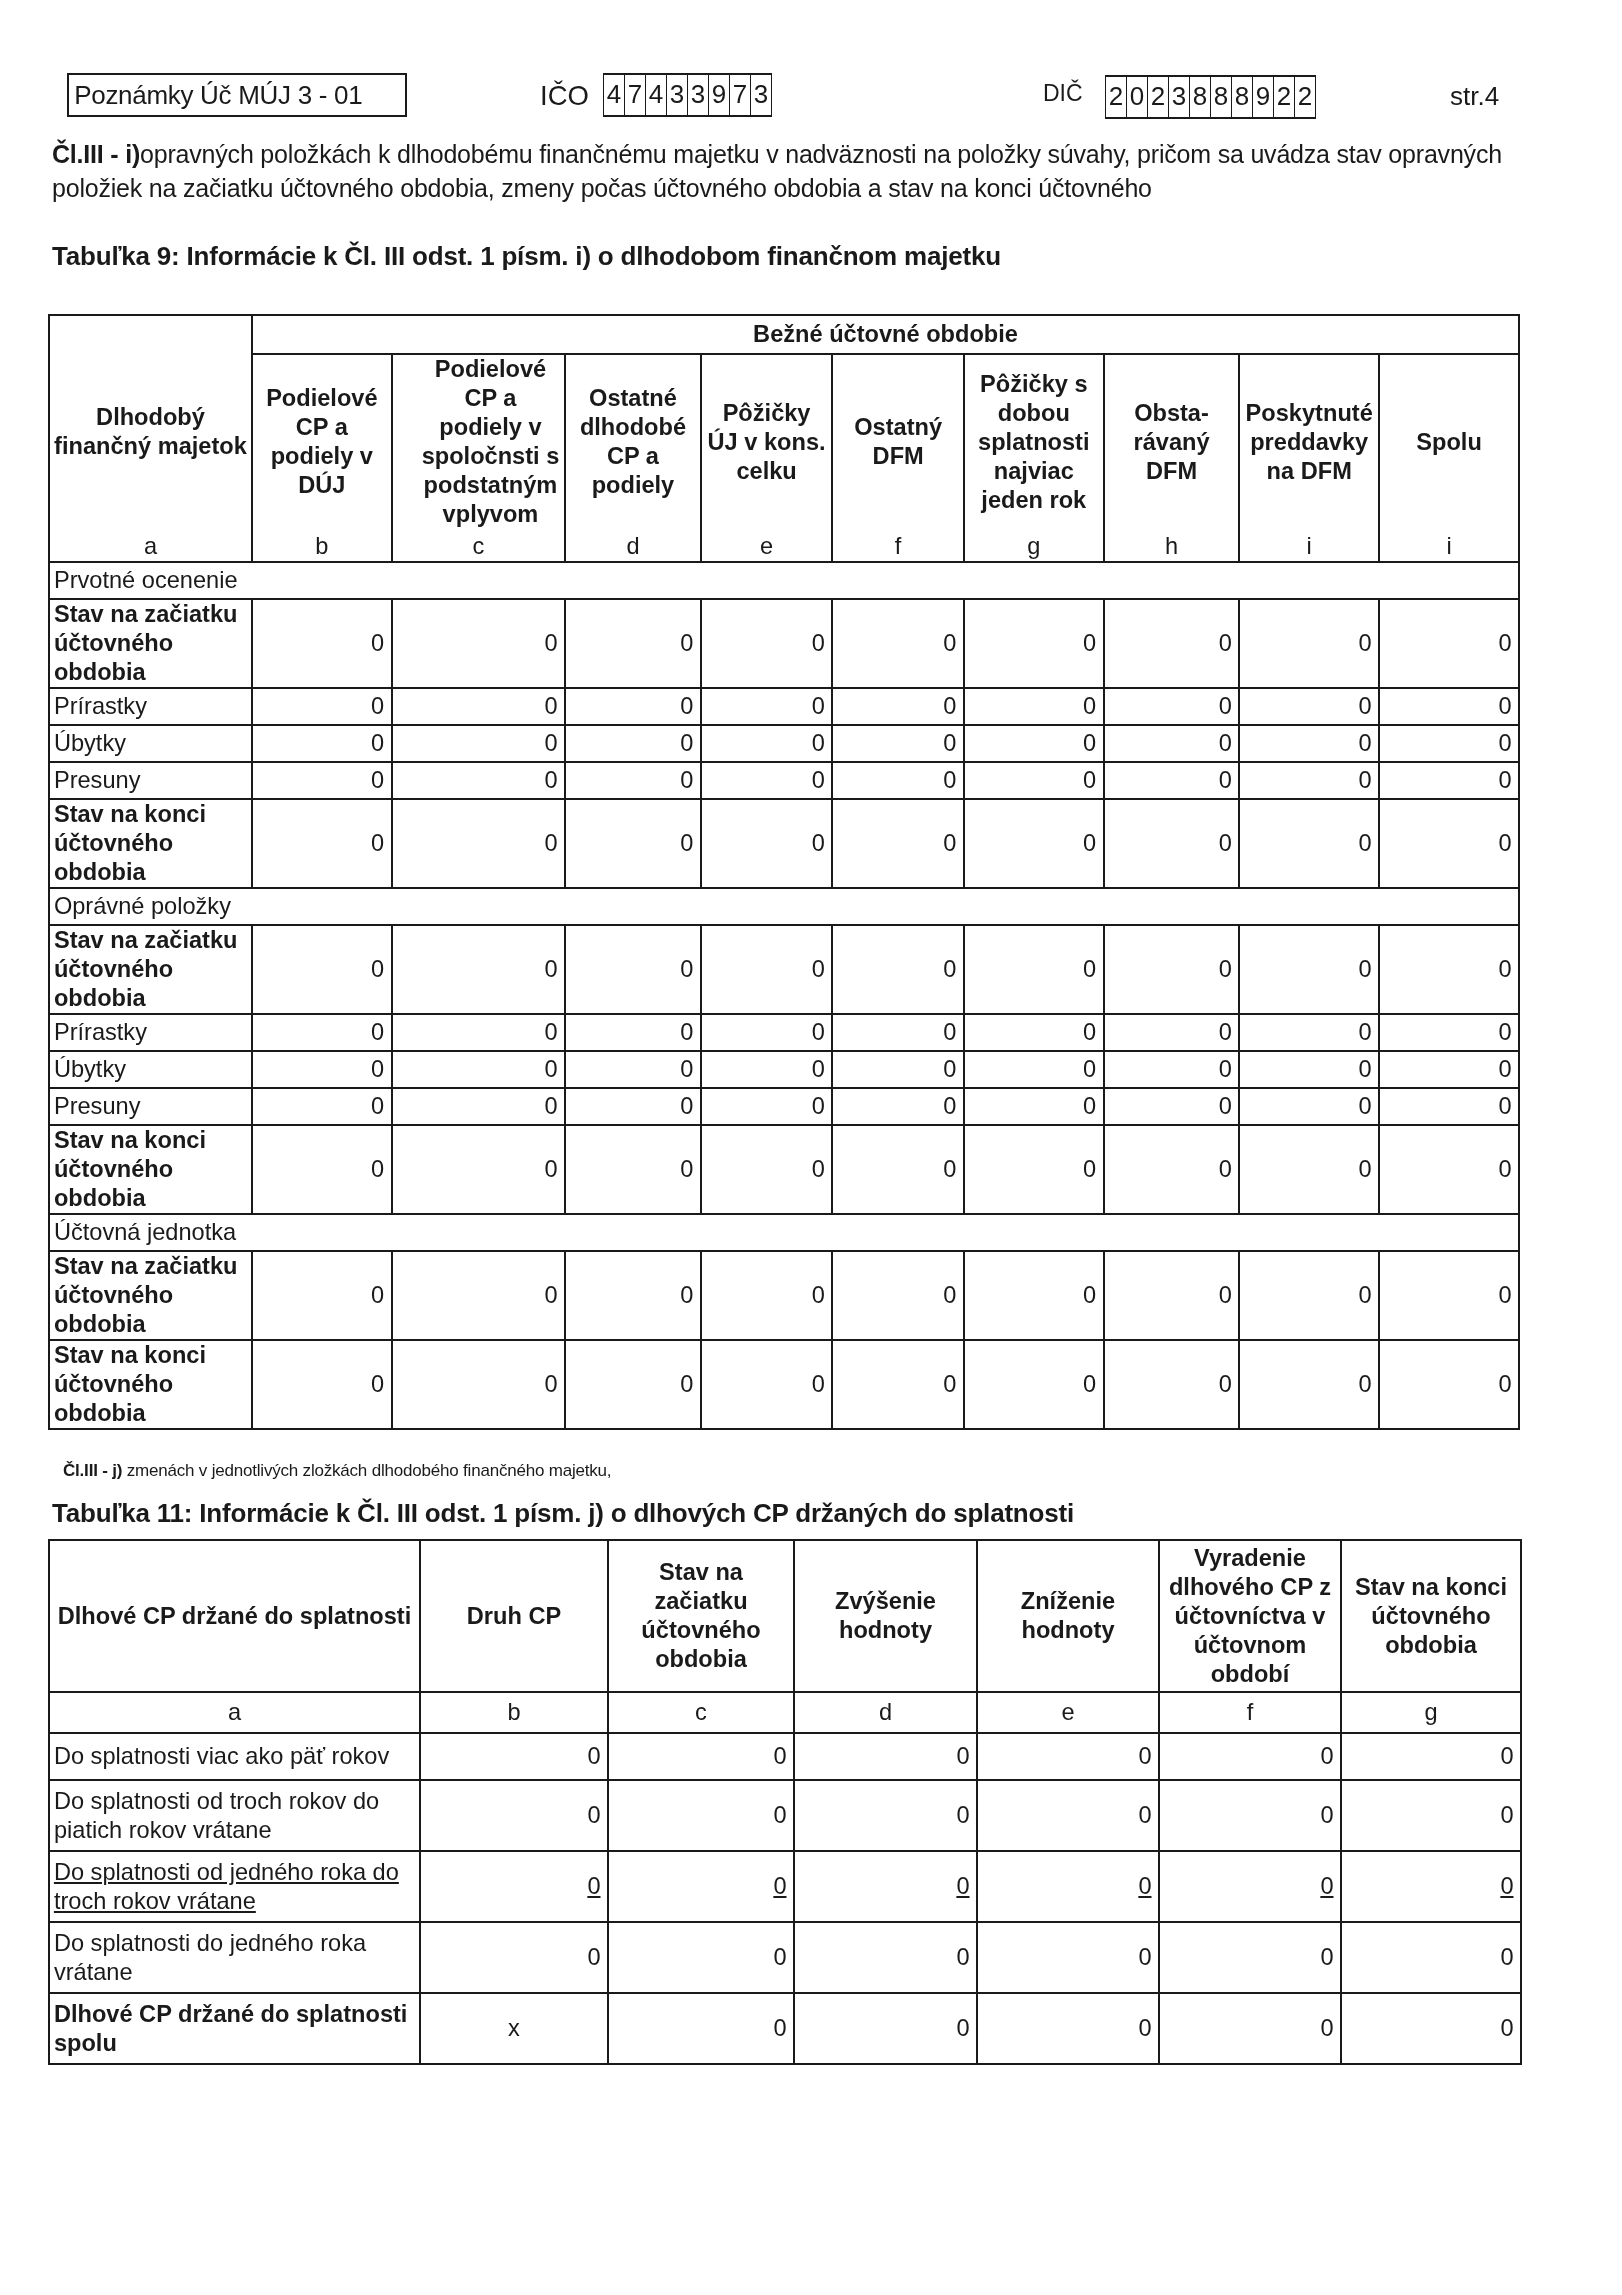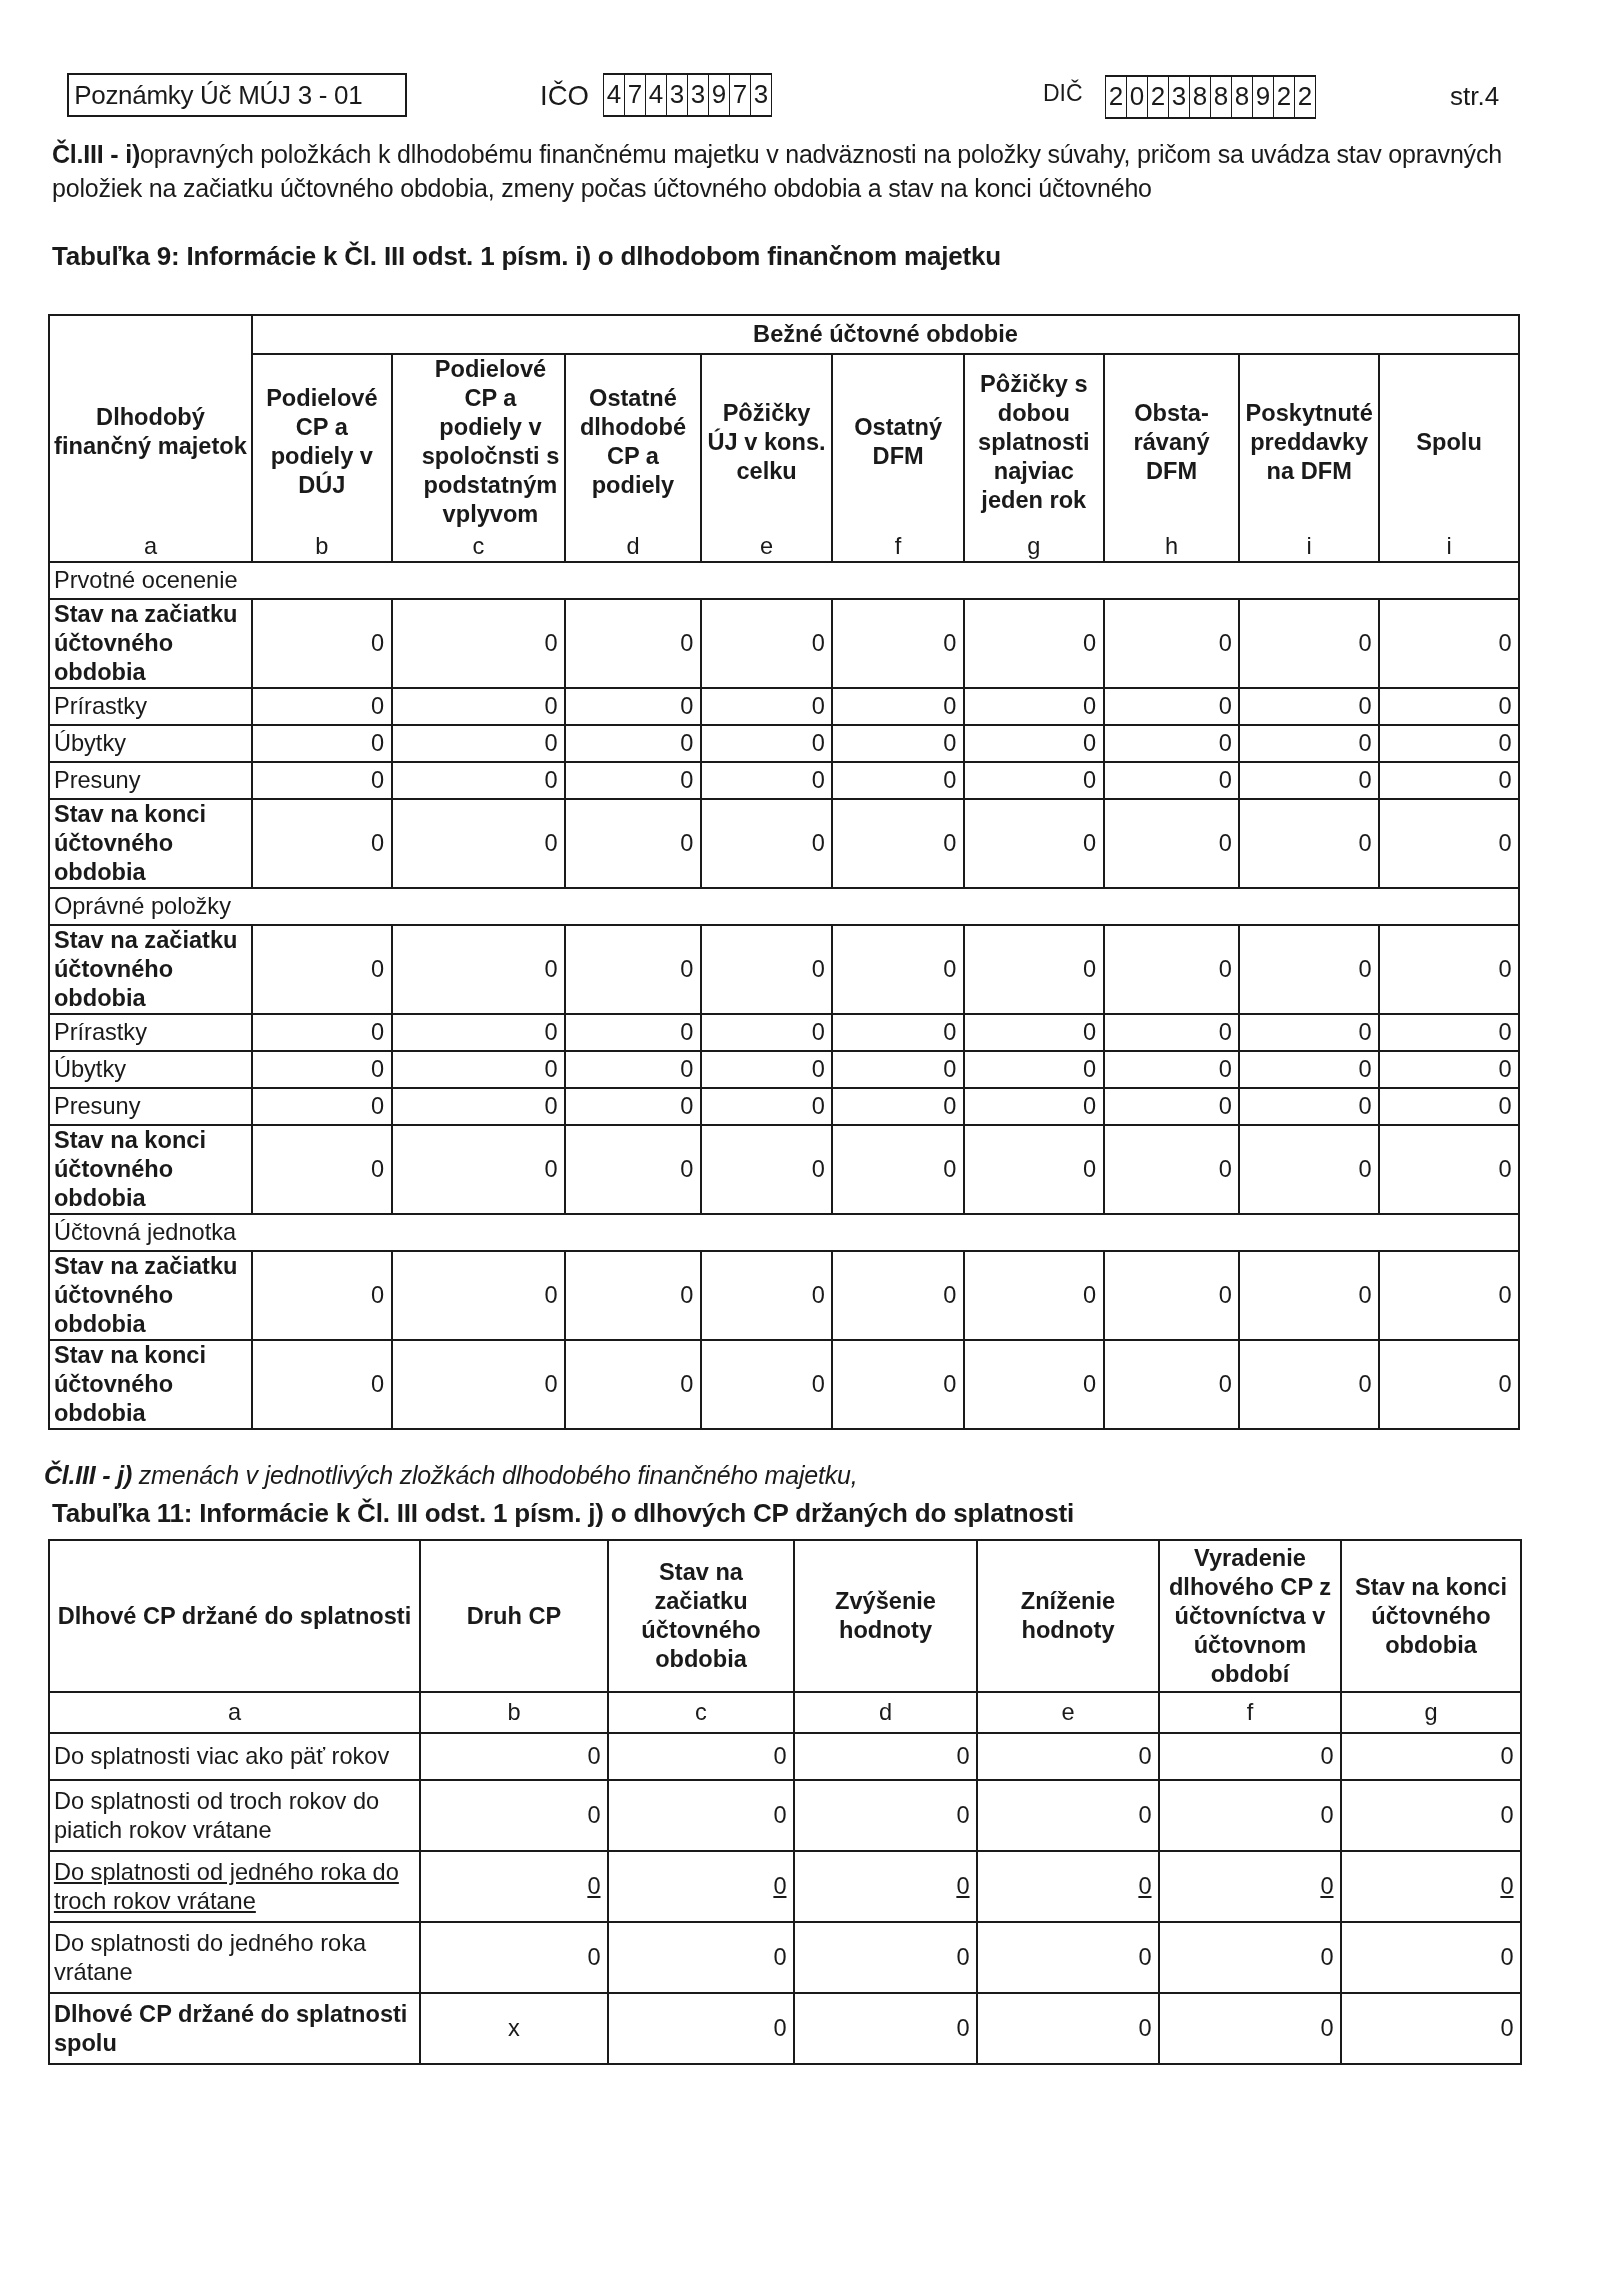--- a/index.html
+++ b/index.html
@@ -31,21 +31,21 @@
   table { border-collapse: collapse; position: absolute; table-layout: fixed; }
   td, th { border: 2px solid #1a1a1a; padding: 0 3.9px; font-size: 23.6px; font-weight: normal; }
   th { font-weight: bold; vertical-align: middle; line-height: 29px; }
   .t9 { left: 48px; top: 314px; width: 1472px; }
   .t9 td.num { text-align: right; vertical-align: middle; padding-right: 6.5px; }
   .t9 td.rowlab { text-align: left; vertical-align: top; line-height: 29px; padding-left: 3.9px; }
   .t9 td.rowlab.bold { font-weight: bold; }
   .t9 td.section { text-align: left; line-height: 35px; }
   .t9 .letters td { text-align: center; vertical-align: bottom; line-height: 29px; }
 
-  .t11-note { left: 44px; top: 1461px; font-size: 25px; letter-spacing: -0.2px; font-style: italic; }
+  .t11-note { left: 63px; top: 1461px; font-size: 17px; letter-spacing: -0.2px; }
   .t11-caption { left: 52px; top: 1498px; font-size: 26px; font-weight: bold; letter-spacing: -0.2px; }
   .t11 { left: 48px; top: 1539px; width: 1472px; }
   .t11 td { line-height: 29px; }
   .t11 td.num { text-align: right; vertical-align: middle; padding-right: 6.5px; }
   .t11 td.center { text-align: center; vertical-align: middle; }
   .t11 td.rowlab { text-align: left; vertical-align: middle; }
   .t11 td.rowlab.bold { font-weight: bold; }
   .t11 .letters td { text-align: center; height: 39px; }
 </style>
 </head>

